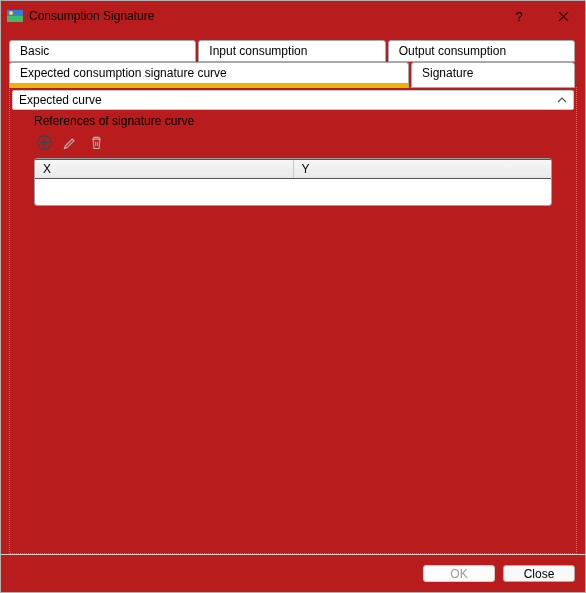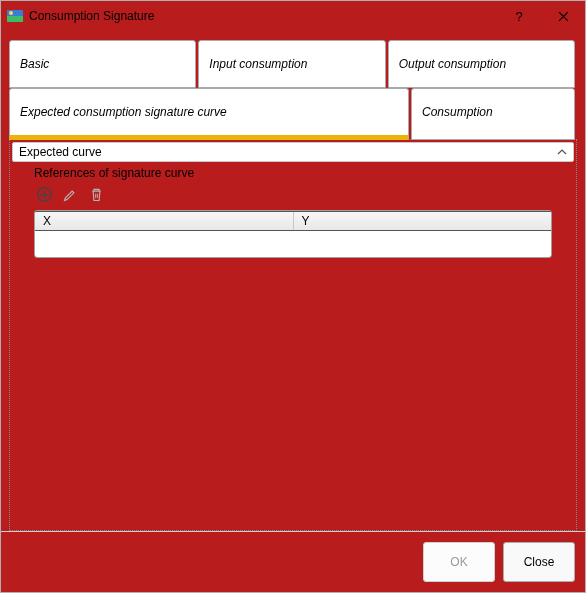--- a/index.html
+++ b/index.html
@@ -65,27 +65,26 @@
     flex-direction: column;
   }
   .tabrow {
     display: flex;
     gap: 0;
   }
   .tab {
     border: 1px solid #a9a9a9;
     border-top-left-radius: 3px;
     border-top-right-radius: 3px;
-    padding: 16px 10px;
+    padding: 3px 10px;
     background: #fff;
     font-size: 12px;
     margin-right: 2px;
     position: relative;
     top: 1px;
-    font-style: italic;
   }
   .tabrow.row1 .tab { flex: 1; }
   .tabrow.row2 .tab:first-child { flex: 0 0 400px; }
   .tabrow.row2 .tab:last-child { flex: 1; }
   .tab.sel {
     border-bottom: 5px solid #eab308;
     z-index: 2;
   }
   
   .tabpanel {
@@ -154,21 +153,21 @@
   
   .footer {
     border-top: 1px solid #d0d0d0;
     padding: 10px;
     display:flex;
     justify-content: flex-end;
     gap: 8px;
   }
   .btn {
     min-width: 72px;
-    height: 40px;
+    height: 17px;
     border: 1px solid #adadad;
     border-radius: 3px;
     background: #f9f9f9;
     font-size: 12px;
     display:flex; align-items:center; justify-content:center;
     padding: 0 12px;
   }
   .btn.disabled {
     color: #9a9a9a;
     border-color: #d0d0d0;
@@ -201,21 +200,21 @@
 
   <div class="content">
     <div class="tabs">
       <div class="tabrow row1">
         <div class="tab"><span>Basic</span></div>
         <div class="tab"><span>Input consumption</span></div>
         <div class="tab"><span>Output consumption</span></div>
       </div>
       <div class="tabrow row2">
         <div class="tab sel"><span>Expected consumption signature curve</span></div>
-        <div class="tab"><span>Consumption</span></div>
+        <div class="tab"><span>Signature</span></div>
       </div>
     </div>
 
     <div class="tabpanel">
       <div class="accordion-header">
         <span>Expected curve</span>
         <span class="spacer"></span>
         <span class="chev">
           <svg width="10" height="8" viewBox="0 0 10 8">
               <path d="M1 6 L5 2 L9 6" stroke="#555" stroke-width="1.2" fill="none"></path>

